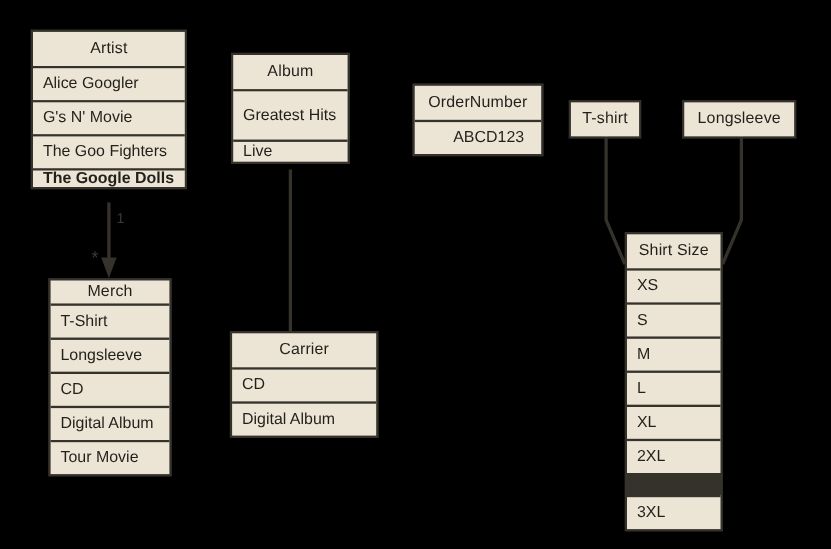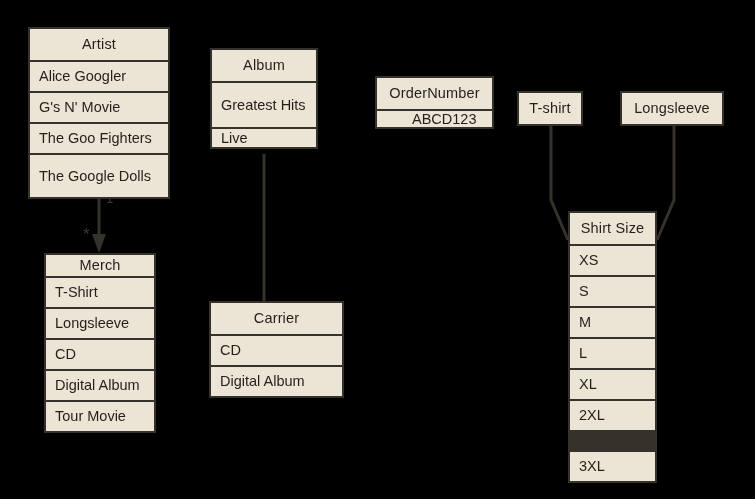--- a/index.html
+++ b/index.html
@@ -94,32 +94,32 @@
     <g>
       <path class="edge" d="M 674 122 L 674 200 L 657 240"></path>
     </g>
   </svg>
 
   <div class="entity" style="left:28px; top:27px; width:142px;">
     <div class="cell header" style="height:31px;">Artist</div>
     <div class="cell" style="height:31px;">Alice Googler</div>
     <div class="cell" style="height:31px;">G's N' Movie</div>
     <div class="cell" style="height:31px;">The Goo Fighters</div>
-    <div class="cell" style="height:44px;">The Google Dolls</div>
+    <div class="cell" style="height:17px;font-weight:bold;">The Google Dolls</div>
   </div>
 
   <div class="entity" style="left:210px; top:48px; width:108px;">
     <div class="cell header" style="height:31px;">Album</div>
     <div class="cell" style="height:46px;">Greatest Hits</div>
     <div class="cell" style="height:20px;">Live</div>
   </div>
 
   <div class="entity" style="left:359px; top:76px; width:119px;margin-left:16px;">
     <div class="cell header" style="height:31px;">OrderNumber</div>
-    <div class="cell" style="height:18px;padding-left:35px;">ABCD123</div>
+    <div class="cell" style="height:31px;padding-left:35px;">ABCD123</div>
   </div>
 
   <div class="entity" style="left:517px; top:91px; width:66px;">
     <div class="cell header" style="height:31px;">T-shirt</div>
   </div>
 
   <div class="entity" style="left:620px; top:91px; width:104px;">
     <div class="cell header" style="height:31px;">Longsleeve</div>
   </div>
 

